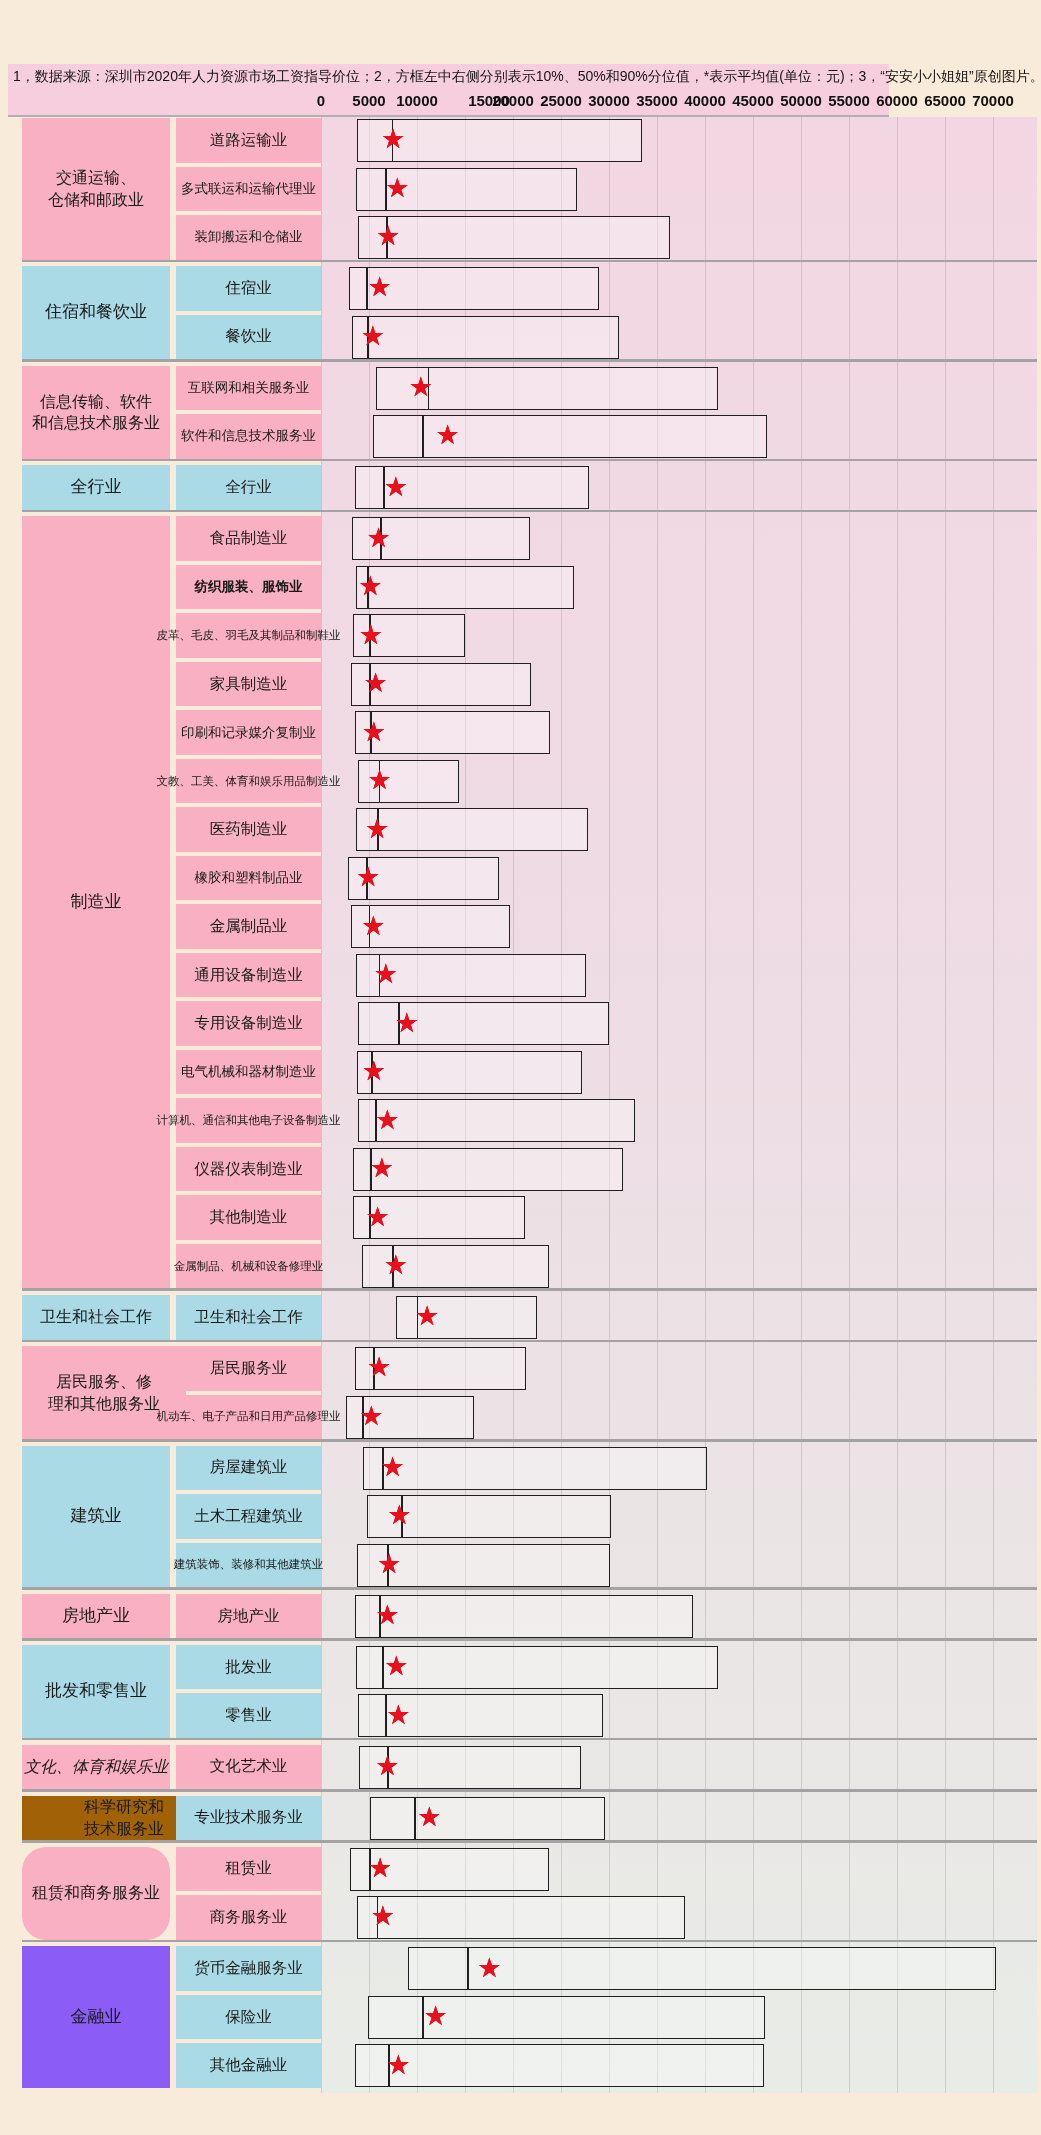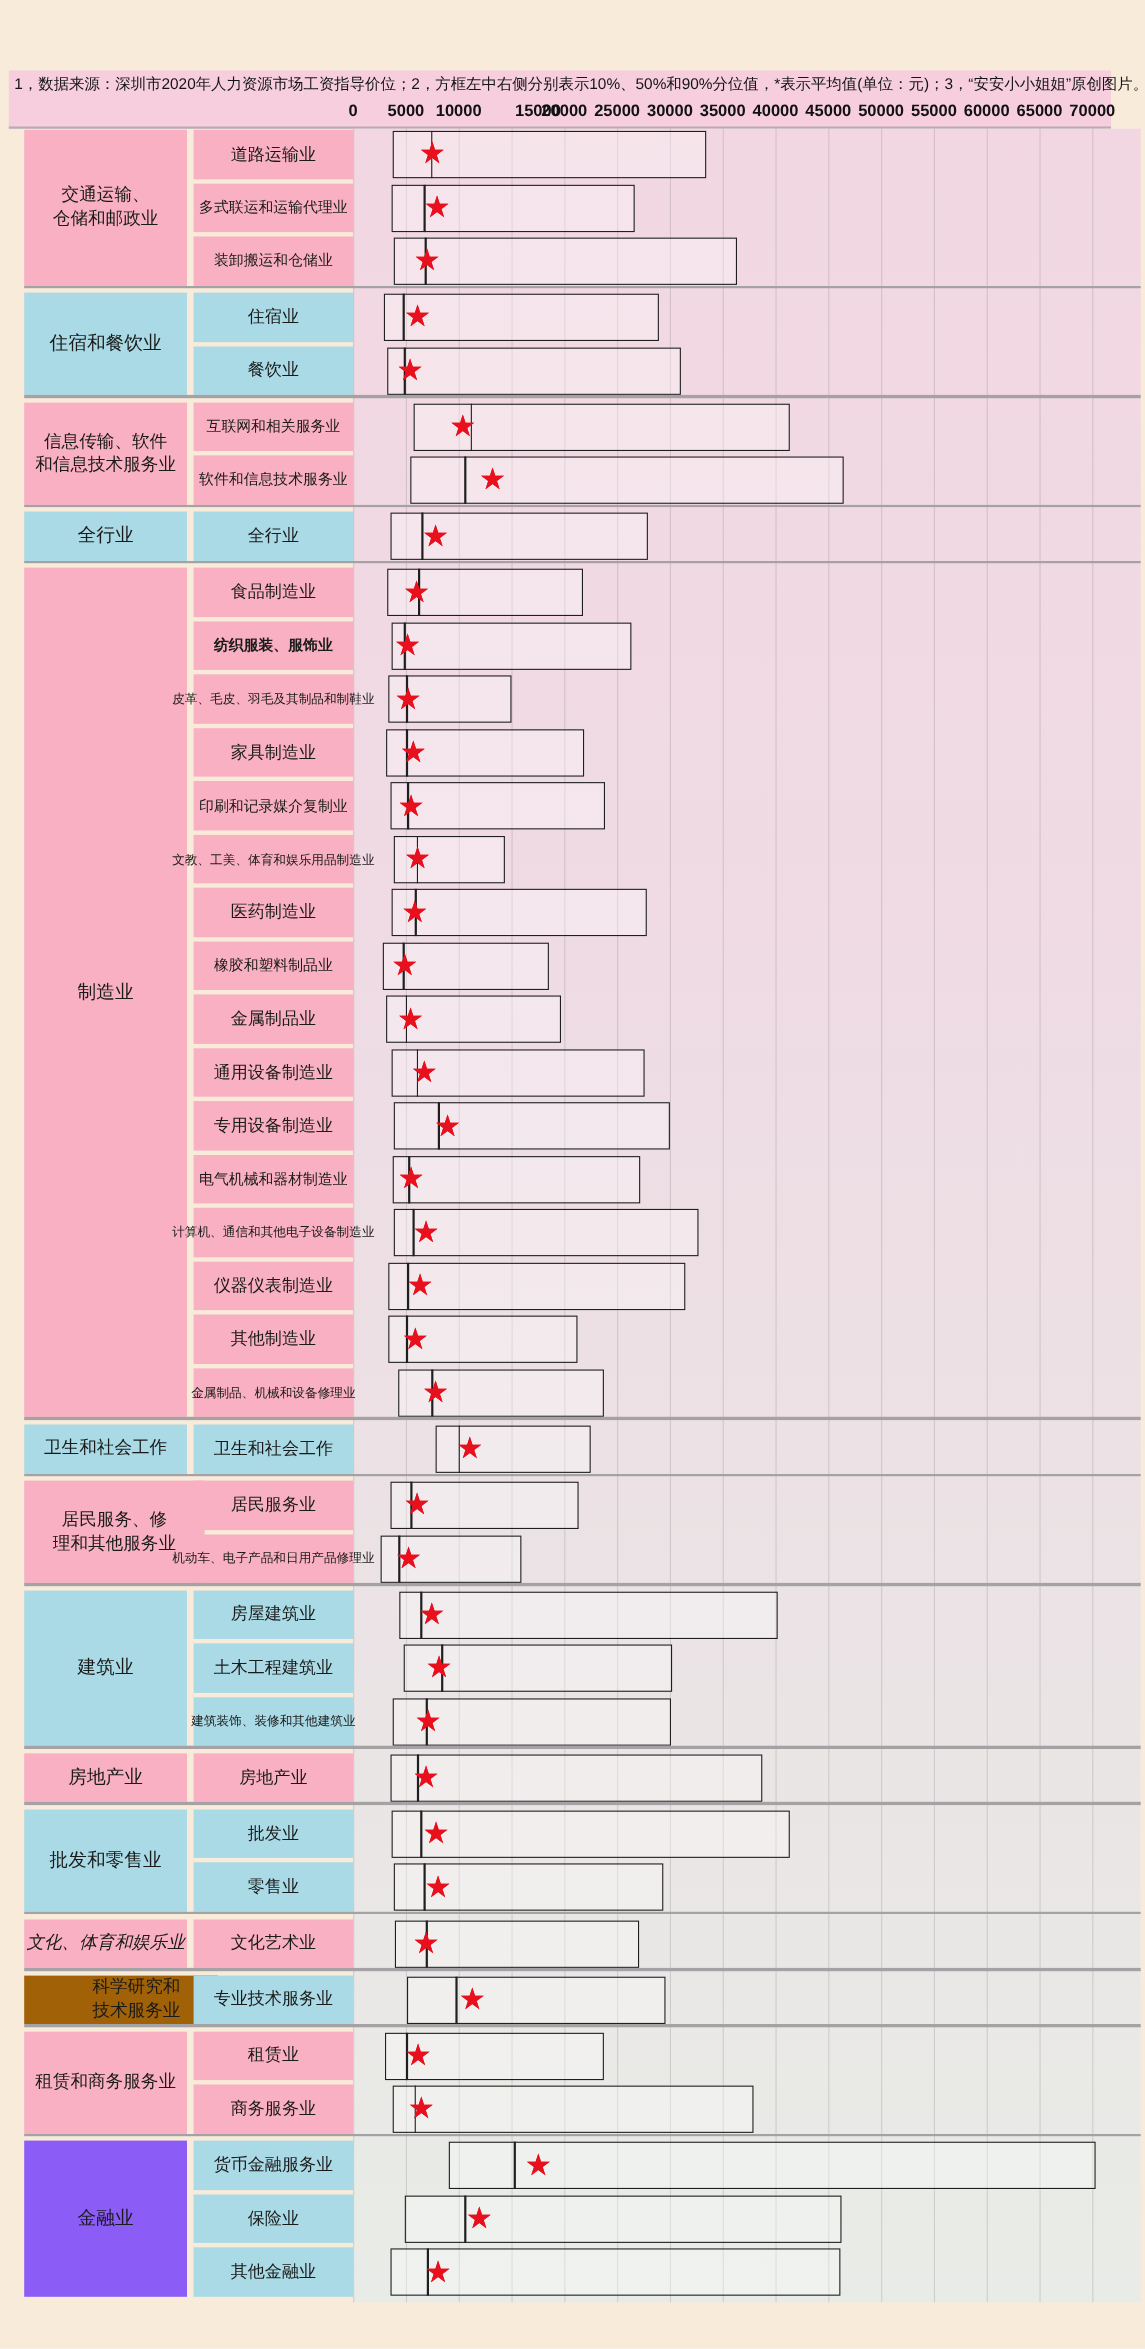--- a/index.html
+++ b/index.html
@@ -1,20 +1,20 @@
 <!DOCTYPE html>
 <html><head>
 <meta charset="utf-8">
 <style>
   html,body{margin:0;padding:0;}
   body{font-family:"Liberation Sans","DejaVu Sans",sans-serif;}
   .page{position:relative;width:1041px;height:2135px;background:#f8ebd9;overflow:hidden;}
   .title{position:absolute;top:14px;left:0;width:1041px;text-align:center;
          font-size:30px;font-weight:bold;color:#111;letter-spacing:1px;}
-  .topbar{position:absolute;left:8px;top:64px;width:1002px;height:53px;
+  .topbar{position:absolute;left:8px;top:64px;width:881px;height:53px;
           background:#f6cede;border-bottom:2px solid #b3aeb3;box-sizing:border-box;}
   .note{position:absolute;left:5px;top:4px;width:1024px;font-size:14px;color:#141414;
         white-space:nowrap;letter-spacing:0px;}
   .axis-label{position:absolute;width:64px;text-align:center;font-size:15px;
               font-weight:600;color:#111;top:28px;}
   .chart{position:absolute;left:0;top:0;}
   .plot-bg{position:absolute;background:linear-gradient(180deg,#f2d7e2 0%,#efdbe4 38%,#ebe3e5 68%,#e8ece7 100%);}
   .gridline{position:absolute;width:1px;background:rgba(125,120,125,0.25);}
   .group-cell{position:absolute;display:flex;align-items:center;justify-content:center;
               text-align:center;color:#1a1a1a;white-space:pre-line;line-height:1.35;}
@@ -229,21 +229,21 @@
       <div class="median" style="left: 387.24px; top: 1745.5px; height: 43px;"></div>
       <div class="star" style="left: 387.24px; top: 1767.75px;">★</div>
       <div class="separator" style="left: 22px; top: 1789px; width: 1015px; height: 2.6px;"></div>
       <div class="group-cell" style="left: 22px; top: 1795.6px; width: 148px; height: 44.5px; background: #a16207; font-size: 16px; padding-left: 28px;">科学研究和
 技术服务业</div>
       <div class="industry-cell" style="left: 176px; top: 1795.6px; width: 145px; height: 44.5px; background: rgb(170, 218, 229); font-size: 15.5px;">专业技术服务业</div>
       <div class="box" style="left: 369.96px; top: 1796.6px; width: 235.2px; height: 43px;"></div>
       <div class="median" style="left: 414.12px; top: 1796.6px; height: 43px;"></div>
       <div class="star" style="left: 429.48px; top: 1818.85px;">★</div>
       <div class="separator" style="left: 22px; top: 1840.1px; width: 1015px; height: 2.6px;"></div>
-      <div class="group-cell" style="left: 22px; top: 1846.7px; width: 148px; height: 93px; background: rgb(249, 176, 194); font-size: 16px;">租赁和商务服务业</div>
+      <div class="group-cell" style="left: 22px; top: 1846.7px; width: 148px; height: 93px; background: rgb(249, 176, 194); font-size: 16px; border-radius: 24px;">租赁和商务服务业</div>
       <div class="industry-cell" style="left: 176px; top: 1846.7px; width: 145px; height: 44.5px; background: rgb(249, 176, 194); font-size: 15.5px;">租赁业</div>
       <div class="box" style="left: 349.8px; top: 1847.7px; width: 198.72px; height: 43px;"></div>
       <div class="median" style="left: 369px; top: 1847.7px; height: 43px;"></div>
       <div class="star" style="left: 380.04px; top: 1869.95px;">★</div>
       <div class="industry-cell" style="left: 176px; top: 1895.2px; width: 145px; height: 44.5px; background: rgb(249, 176, 194); font-size: 15.5px;">商务服务业</div>
       <div class="box" style="left: 356.52px; top: 1896.2px; width: 328.8px; height: 43px;"></div>
       <div class="median" style="left: 376.68px; top: 1896.2px; height: 43px;"></div>
       <div class="star" style="left: 382.92px; top: 1918.45px;">★</div>
       <div class="separator" style="left: 22px; top: 1939.7px; width: 1015px; height: 2.6px;"></div>
       <div class="group-cell" style="left: 22px; top: 1946.3px; width: 148px; height: 141.5px; background: #8b5cf6; font-size: 17px;">金融业</div>

